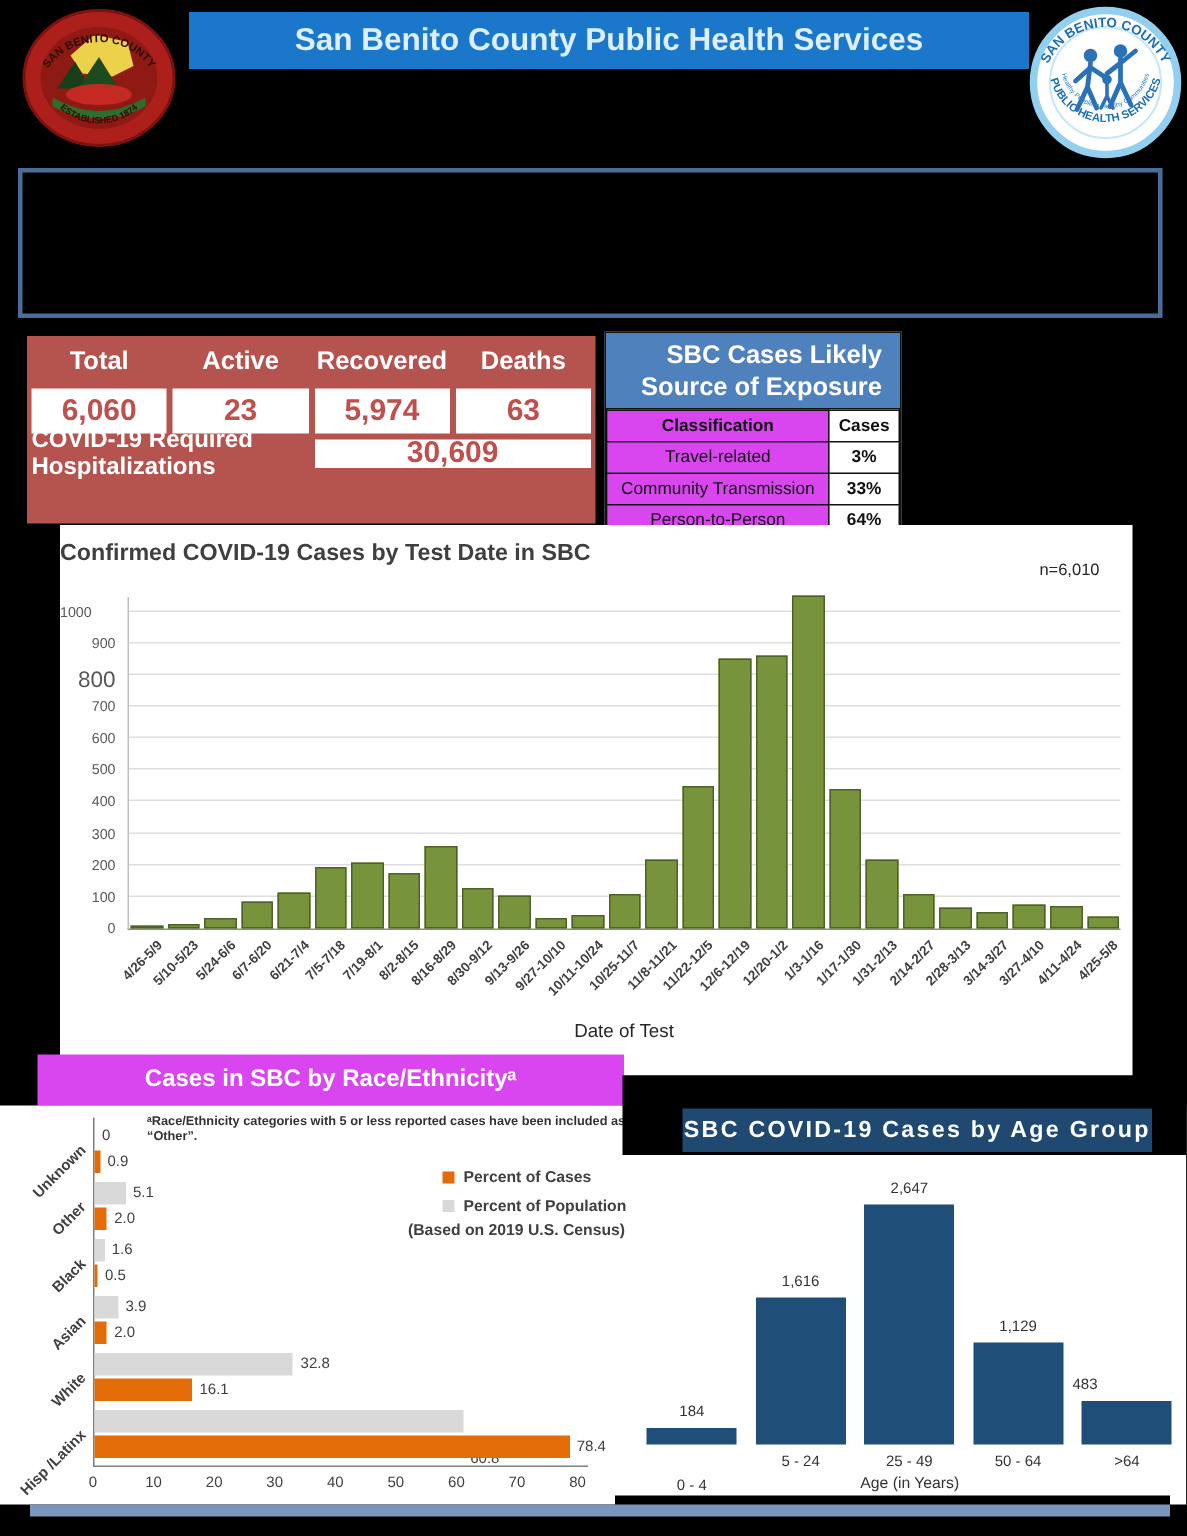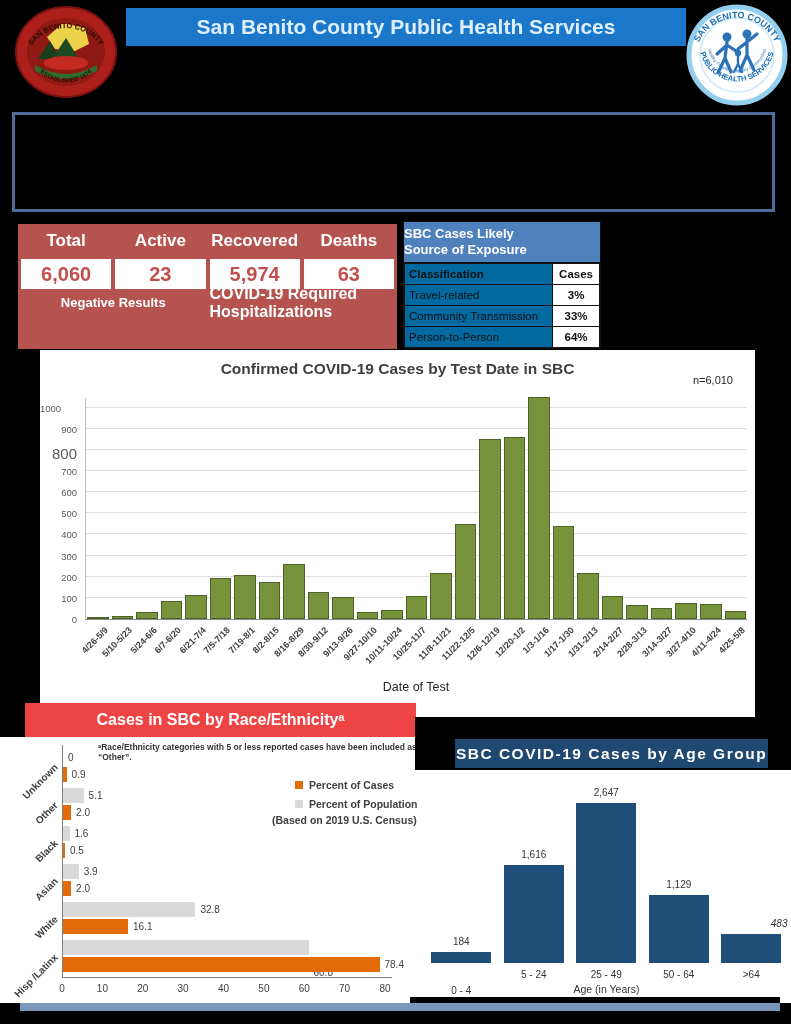--- a/index.html
+++ b/index.html
@@ -24,38 +24,38 @@
           color:#c0504d;font-weight:bold;font-size:20px;}
   .st-sub{grid-column:span 2;display:flex;align-items:center;justify-content:center;
           color:#fff;font-weight:bold;}
   .st-sub.big{font-size:13px;}
   .st-sub.small{font-size:16px;}
   .st-val2{grid-column:span 2;background:#fff;display:flex;align-items:center;justify-content:center;
            color:#c0504d;font-weight:bold;font-size:20px;}
 
   
   .exposure{left:403px;top:221px;width:198px;border:1px solid #111;background:#c5d5e8;}
-  .exp-title{background:#4f81bd;color:#fff;font-weight:bold;font-size:13px;text-align:left;
-             padding:4px 0 3px 0;line-height:1.25;border-bottom:1px solid #111;}
+  .exp-title{background:#4f81bd;color:#fff;font-weight:bold;font-size:17px;text-align:right;
+             padding:4px 12px 3px 0;line-height:1.25;border-bottom:1px solid #111;}
   .exp-table{width:100%;border-collapse:collapse;}
   .exp-table td{border:1px solid #111;font-size:11.5px;color:#111;height:21px;padding:1px 4px;}
-  .exp-class{background:#0369a1;width:150px;}
+  .exp-class{background:#d946ef;width:150px;text-align:center;}
   .exp-cases{background:#fff;width:47px;text-align:center;font-weight:bold;}
   .exp-hdr{font-weight:bold;}
 
   
   .main-panel{left:40px;top:350px;width:715px;height:367px;background:#fff;}
-  .chart-title{position:absolute;left:0;top:10px;width:100%;text-align:center;
+  .chart-title{position:absolute;left:0;top:10px;width:100%;
                font-size:15.5px;font-weight:600;color:#3f3f3f;}
   .n-label{position:absolute;top:24px;right:22px;font-size:11px;color:#262626;}
   .x-title{position:absolute;left:45px;top:330px;width:662px;text-align:center;
            font-size:12.5px;color:#262626;}
 
   
-  .orange-banner{left:25px;top:703px;width:391px;height:34px;background:#ef4444;
+  .orange-banner{left:25px;top:703px;width:391px;height:34px;background:#d946ef;
                  display:flex;align-items:center;justify-content:center;
                  color:#fff;font-weight:bold;font-size:16px;}
 
   
   .bottom-panel{left:0;top:737px;width:791px;height:266px;background:#fff;}
   .race-area{position:absolute;left:0;top:0;width:430px;height:266px;}
   .footnote{position:absolute;left:98px;top:5px;font-size:8.5px;font-weight:bold;color:#333;}
   .legend{position:absolute;left:272px;top:42px;}
   .legend-row{display:flex;align-items:center;gap:6px;margin-bottom:7px;padding-left:23px;}
   .legend-row .sw{width:8px;height:8px;}
@@ -131,22 +131,22 @@
 
   <div class="abs stats">
     <div class="st-head">Total</div>
     <div class="st-head">Active</div>
     <div class="st-head">Recovered</div>
     <div class="st-head">Deaths</div>
     <div class="st-val">6,060</div>
     <div class="st-val">23</div>
     <div class="st-val">5,974</div>
     <div class="st-val">63</div>
-    <div class="st-sub big">Negative Results</div>
     <div class="st-sub small">COVID-19 Required Hospitalizations</div>
+    <div class="st-val2">30,609</div>
   </div>
 
   <div class="abs exposure">
     <div class="exp-title">
       <div>SBC Cases Likely</div>
       <div>Source of Exposure</div>
     </div>
     <table class="exp-table">
       <tbody>
           <tr>
@@ -318,21 +318,21 @@
         <div style="position: absolute; left: 88.5px; top: 128.3px; width: 60px; height: 97.7px; background: rgb(31, 78, 121);"></div>
         <div style="position: absolute; left: 82.5px; top: 112.3px; width: 72.5px; text-align: center; font-size: 10px; color: rgb(51, 51, 51);">1,616</div>
         <div style="position: absolute; left: 82.5px; top: 232px; width: 72.5px; text-align: center; font-size: 10px; color: rgb(51, 51, 51);">5 - 24</div>
         <div style="position: absolute; left: 161px; top: 66px; width: 60px; height: 160px; background: rgb(31, 78, 121);"></div>
         <div style="position: absolute; left: 155px; top: 50px; width: 72.5px; text-align: center; font-size: 10px; color: rgb(51, 51, 51);">2,647</div>
         <div style="position: absolute; left: 155px; top: 232px; width: 72.5px; text-align: center; font-size: 10px; color: rgb(51, 51, 51);">25 - 49</div>
         <div style="position: absolute; left: 233.5px; top: 157.8px; width: 60px; height: 68.2px; background: rgb(31, 78, 121);"></div>
         <div style="position: absolute; left: 227.5px; top: 141.8px; width: 72.5px; text-align: center; font-size: 10px; color: rgb(51, 51, 51);">1,129</div>
         <div style="position: absolute; left: 227.5px; top: 232px; width: 72.5px; text-align: center; font-size: 10px; color: rgb(51, 51, 51);">50 - 64</div>
         <div style="position: absolute; left: 306px; top: 196.8px; width: 60px; height: 29.2px; background: rgb(31, 78, 121);"></div>
-        <div style="position: absolute; left: 300px; top: 180.8px; width: 72.5px; text-align: right; font-size: 10px; color: rgb(51, 51, 51); font-style: italic;">483</div>
+        <div style="position: absolute; left: 300px; top: 180.8px; width: 72.5px; text-align: left; font-size: 10px; color: rgb(51, 51, 51);">483</div>
         <div style="position: absolute; left: 300px; top: 232px; width: 72.5px; text-align: center; font-size: 10px; color: rgb(51, 51, 51);">&gt;64</div>
       </div>
   </div>
 
   <div class="abs age-black"></div>
   <div class="abs age-banner">SBC COVID-19 Cases by Age Group</div>
 
   <div class="abs pre-bottom-black"></div>
   <div class="abs bottom-bar"></div>
 

